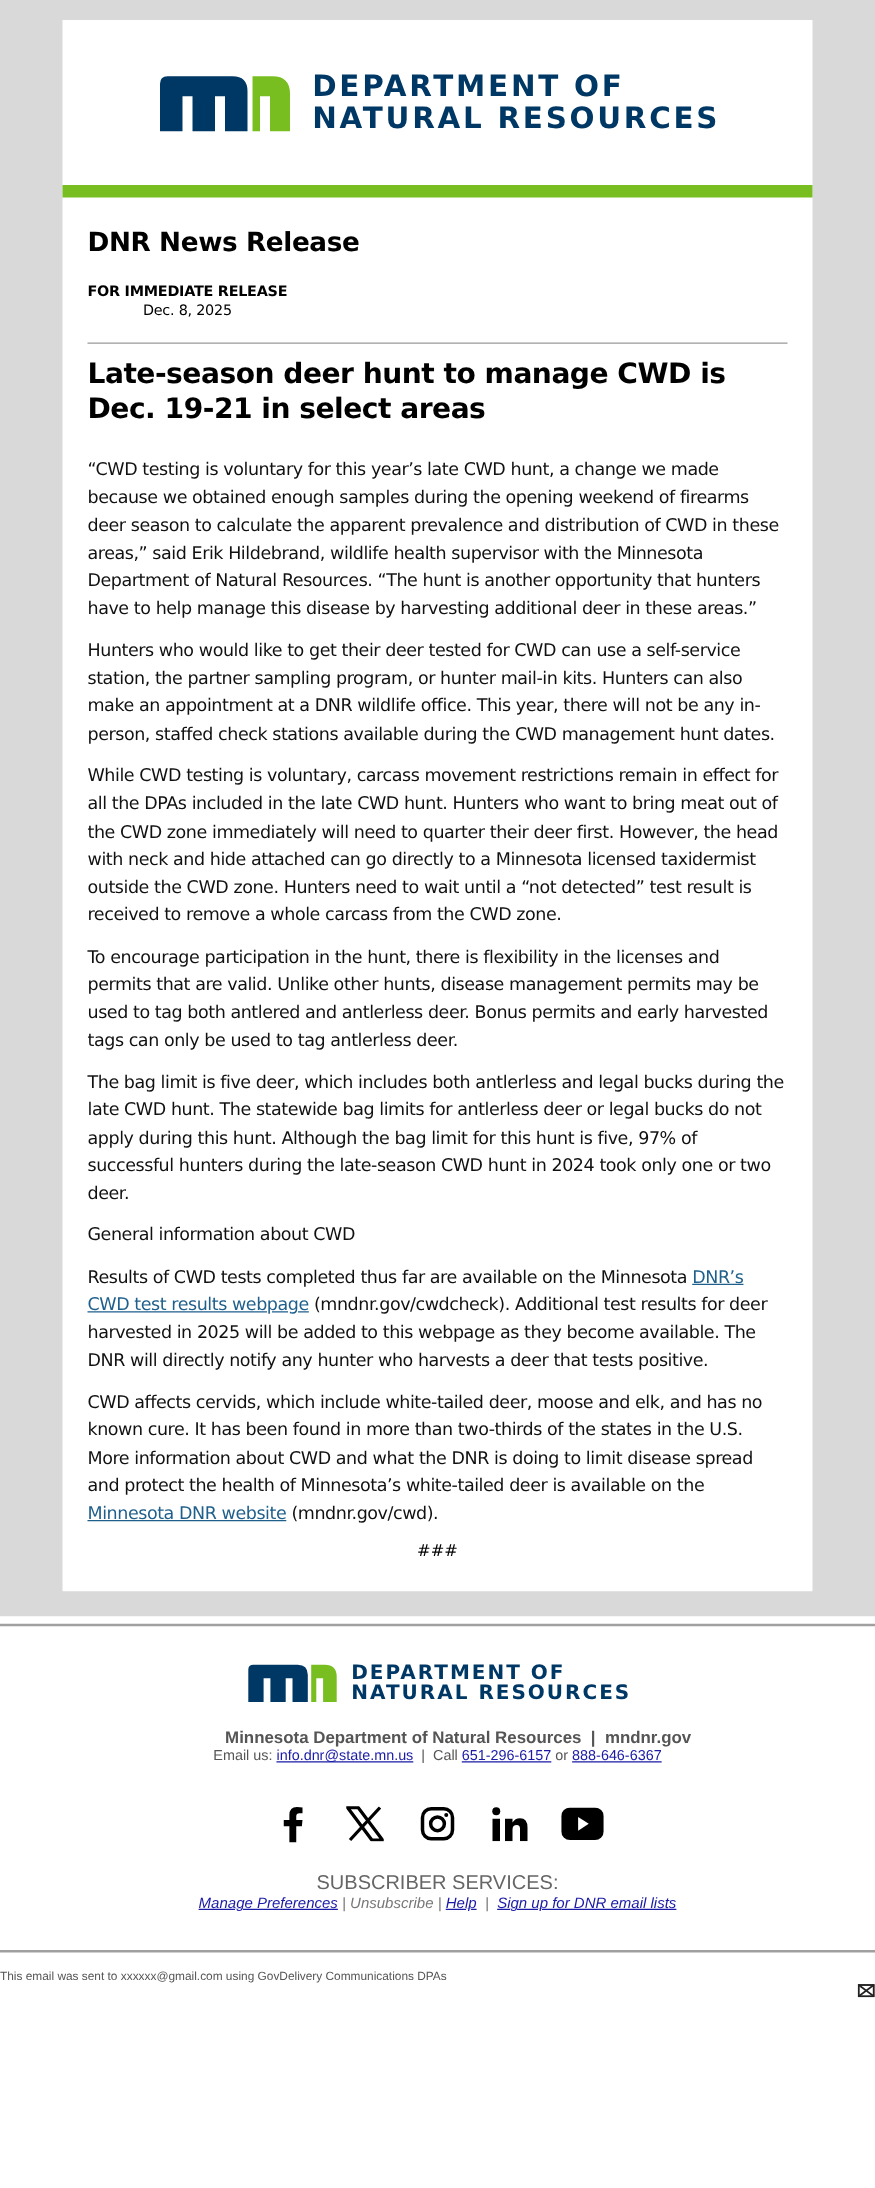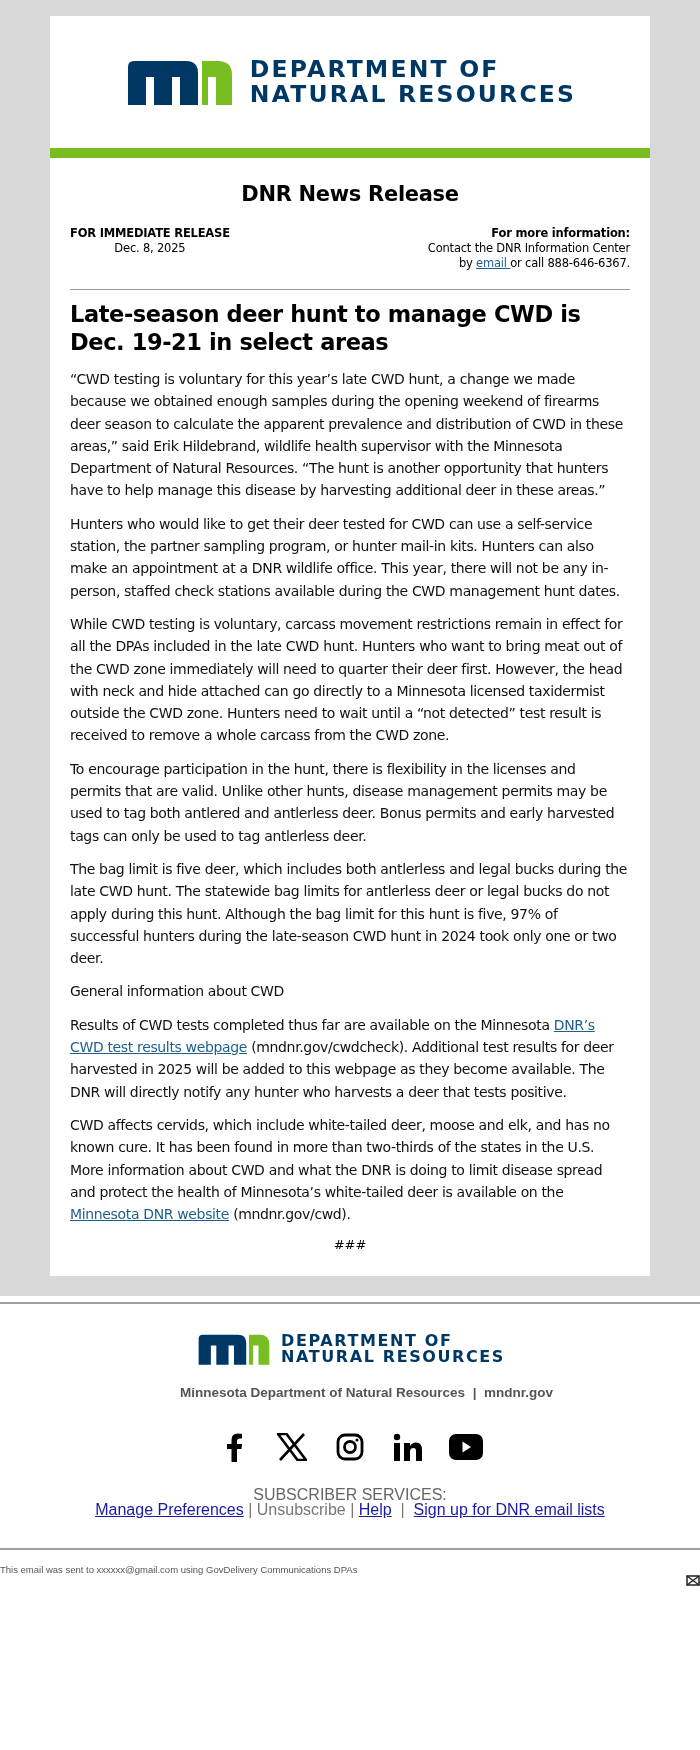--- a/index.html
+++ b/index.html
@@ -8,40 +8,40 @@
   .outer { background: #d9d9d9; padding: 16px 50px 20px 50px; }
   .card { background: #ffffff; width: 600px; }
   .logo-area { height: 132px; display: flex; align-items: center; justify-content: center; padding-top: 0; }
   .logo { display: flex; align-items: center; }
   .logo svg { display: block; }
   .logo-text { margin-left: 14px; font-family: "DejaVu Sans", sans-serif; font-weight: bold; color: #003865; line-height: 1.05; letter-spacing: 2.2px; }
   .logo-text.big { font-size: 23.5px; }
   .logo-text.small { font-size: 16px; letter-spacing: 1.6px; margin-left: 8px; }
   .green-bar { height: 10px; background: #78be20; }
   .content { padding: 20px 20px 24px 20px; font-family: "DejaVu Sans", sans-serif; }
-  .release-title { text-align: center; font-weight: bold; font-size: 21px; margin-top: 4px; margin-bottom: 20px; letter-spacing: -0.3px; }
+  .release-title { text-align: left; font-weight: bold; font-size: 21px; margin-top: 4px; margin-bottom: 20px; letter-spacing: -0.3px; }
   .meta { display: flex; justify-content: space-between; font-size: 11.5px; line-height: 15px; letter-spacing: -0.2px; }
   .meta .left { text-align: center; }
   .meta .right { text-align: right; }
   .meta b { font-weight: bold; }
   .divider { border: 0; border-top: 1px solid #999; margin: 18px 0 10px 0; }
-  h1 { font-size: 22.5px; line-height: 28px; font-weight: bold; margin-bottom: 12px; letter-spacing: -0.4px; }
+  h1 { font-size: 22.5px; line-height: 28px; font-weight: bold; margin-bottom: 24px; letter-spacing: -0.4px; }
   p { font-size: 14px; line-height: 22.3px; margin-bottom: 11px; letter-spacing: -0.35px; color: #111; }
   p.subhead { font-weight: normal; margin-bottom: 11px; }
   a.link { color: #1f5f8b; text-decoration: underline; }
   .endmark { text-align: center; font-size: 13px; margin-top: 12px; }
   .footer-wrap { border-top: 2px solid #a0a0a0; margin-top: 6px; padding-top: 28px; text-align: center; font-family: "Liberation Sans", sans-serif; }
   .footer-logo { display: flex; justify-content: center; align-items: center; margin-bottom: 18px; }
   .footer-org { font-size: 13.5px; font-weight: bold; color: #555; line-height: 17px; margin-left: 33px; }
   .footer-contact { font-size: 11.5px; color: #555; line-height: 15px; }
   .footer-contact a, .subs a { color: #1a1aa6; text-decoration: underline; }
   .social { display: flex; justify-content: center; gap: 22px; margin-top: 30px; margin-bottom: 24px; align-items: center; }
   .social span { display: inline-flex; width: 36px; height: 32px; align-items: center; justify-content: center; }
   .subs-title { font-size: 16px; color: #666; line-height: 15px; }
-  .subs { font-size: 16px; color: #777; line-height: 16px; }
+  .subs { font-size: 12px; color: #777; line-height: 16px; font-style: italic; }
   .bottom { border-top: 2px solid #a0a0a0; margin-top: 30px; display: flex; justify-content: space-between; align-items: center; padding: 8px 10px 6px 0; height: 38px; }
   .sent { font-size: 9.5px; color: #555; }
   .govd { font-family: "DejaVu Sans", sans-serif; font-weight: bold; font-style: italic; font-size: 16px; color: #4d7c0f; letter-spacing: -0.5px; position: relative; margin-top: 47px; }
 </style>
 </head>
 <body>
 
 <div class="outer">
   <div class="card">
     <div class="logo-area">
@@ -58,25 +58,20 @@
     </div>
     <div class="green-bar"></div>
 
     <div class="content">
       <div class="release-title">DNR News Release</div>
       <div class="meta">
         <div class="left">
           <div><b>FOR IMMEDIATE RELEASE</b></div>
           <div>Dec. 8, 2025</div>
         </div>
-        <div class="right">
-          <div><b>For more information:</b></div>
-          <div>Contact the DNR Information Center</div>
-          <div><span>by </span><a class="link">email </a><span>or call 888-646-6367.</span></div>
-        </div>
       </div>
       <hr class="divider">
 
       <h1>Late-season deer hunt to manage CWD is Dec. 19-21 in select areas</h1>
       <p>“CWD testing is voluntary for this year’s late CWD hunt, a change we made because we obtained enough samples during the opening weekend of firearms deer season to calculate the apparent prevalence and distribution of CWD in these areas,” said Erik Hildebrand, wildlife health supervisor with the Minnesota Department of Natural Resources. “The hunt is another opportunity that hunters have to help manage this disease by harvesting additional deer in these areas.”</p>
       <p>Hunters who would like to get their deer tested for CWD can use a self-service station, the partner sampling program, or hunter mail-in kits. Hunters can also make an appointment at a DNR wildlife office. This year, there will not be any in-person, staffed check stations available during the CWD management hunt dates.</p>
       <p>While CWD testing is voluntary, carcass movement restrictions remain in effect for all the DPAs included in the late CWD hunt. Hunters who want to bring meat out of the CWD zone immediately will need to quarter their deer first. However, the head with neck and hide attached can go directly to a Minnesota licensed taxidermist outside the CWD zone. Hunters need to wait until a “not detected” test result is received to remove a whole carcass from the CWD zone.</p>
       <p>To encourage participation in the hunt, there is flexibility in the licenses and permits that are valid. Unlike other hunts, disease management permits may be used to tag both antlered and antlerless deer. Bonus permits and early harvested tags can only be used to tag antlerless deer.</p>
       <p>The bag limit is five deer, which includes both antlerless and legal bucks during the late CWD hunt. The statewide bag limits for antlerless deer or legal bucks do not apply during this hunt. Although the bag limit for this hunt is five, 97% of successful hunters during the late-season CWD hunt in 2024 took only one or two deer.</p>
       <p class="subhead">General information about CWD</p>
@@ -92,20 +87,21 @@
     <svg width="78" height="34" viewBox="0 0 112 50">
       <path d="M4 48 V10 Q4 4 10 4 H62 Q74 4 74 16 V48 H56 V20 H48 V48 H30 V20 H22 V48 Z" fill="#003865"></path>
       <path d="M78 4 H94 Q108 4 108 18 V48 H92 V20 H84 V48 H78 Z" fill="#78be20"></path>
     </svg>
     <div style="text-align:left">
       <div class="logo-text small">DEPARTMENT OF</div>
       <div class="logo-text small">NATURAL RESOURCES</div>
     </div>
   </div>
   <div class="footer-org" style="white-space:pre">Minnesota Department of Natural Resources  |  mndnr.gov</div>
+  <div class="footer-contact" style="white-space:pre"><span>Email us: </span><a>info.dnr@state.mn.us</a><span>  |  Call </span><a>651-296-6157</a><span> or </span><a>888-646-6367</a></div>
 
   <div class="social">
     <span>
       <svg width="20" height="30" viewBox="0 0 20 30">
           <path d="M13 30 V17 H17.5 L18 12 H13 V9 Q13 6.5 15.5 6.5 H18 V2 Q16 1.5 13.5 1.5 Q7.5 1.5 7.5 8 V12 H3 V17 H7.5 V30 Z" fill="#000"></path>
         </svg>
     </span>
     <span>
       <svg width="30" height="28" viewBox="0 0 30 28">
           <path d="M1 1 H9.5 L29 27 H20.5 Z" fill="none" stroke="#000" stroke-width="2.6"></path>

